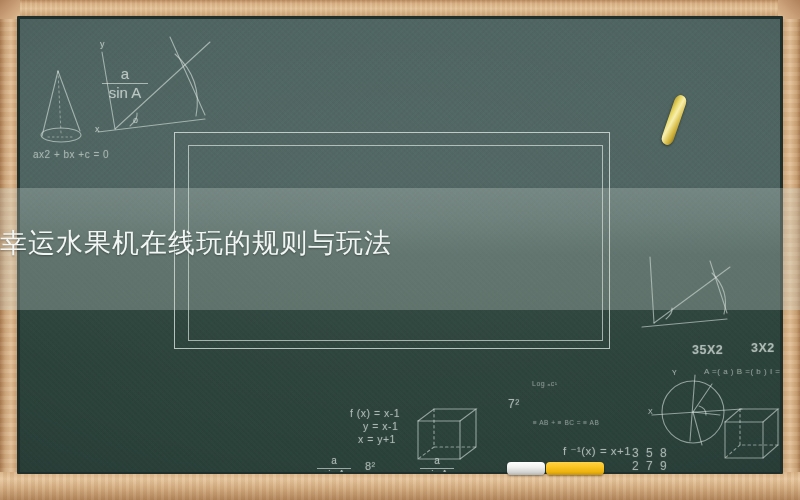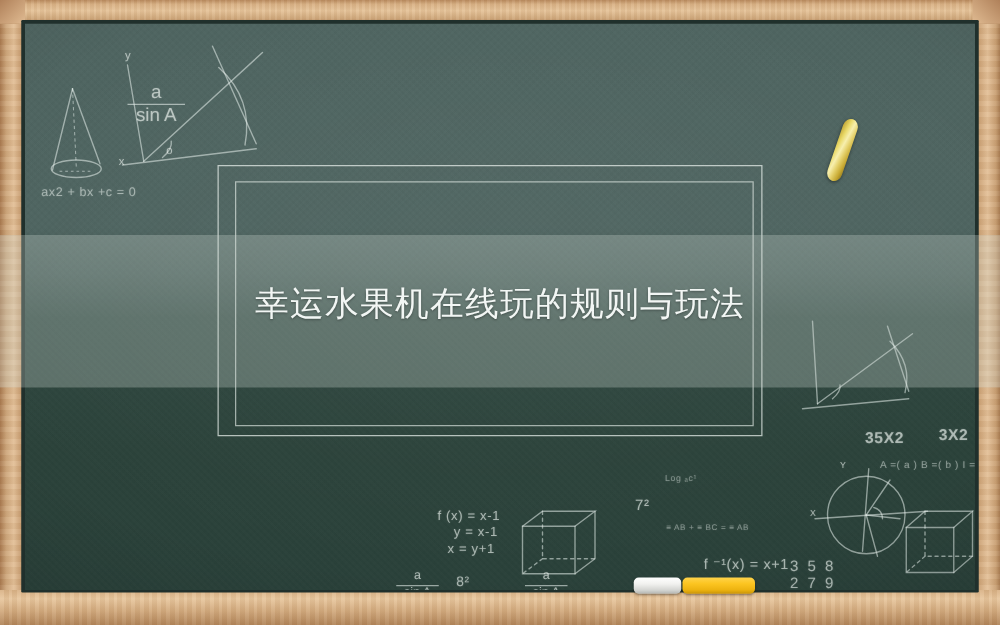--- a/index.html
+++ b/index.html
@@ -133,21 +133,21 @@
   .title-rect-outer{
     position:absolute;left:174px;top:132px;width:434px;height:215px;
     border:1.5px solid rgba(236,243,239,.72);
   }
   .title-rect-inner{
     position:absolute;left:188px;top:145px;width:413px;height:194px;
     border:1.5px solid rgba(236,243,239,.62);
   }
   .page-title{
     position:absolute;left:0;top:223px;width:800px;
-    text-align:center;
+    text-align:left;
     font-size:27px;
     line-height:40px;
     color:#f2f6f4;
     font-family:"Liberation Sans","DejaVu Sans",sans-serif;
     letter-spacing:1px;
     text-shadow:0 1px 2px rgba(0,0,0,.35);
   }
 </style>
 </head>
 <body>

